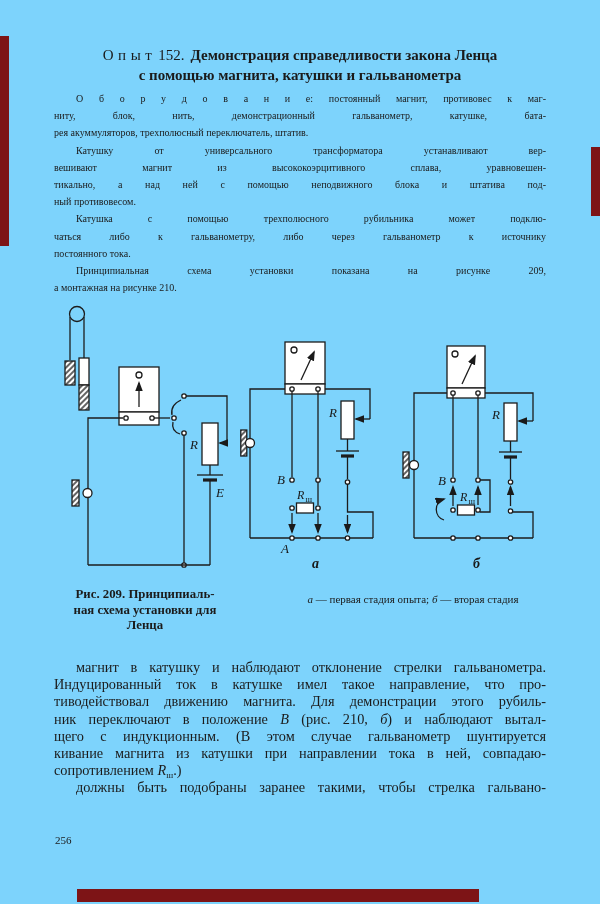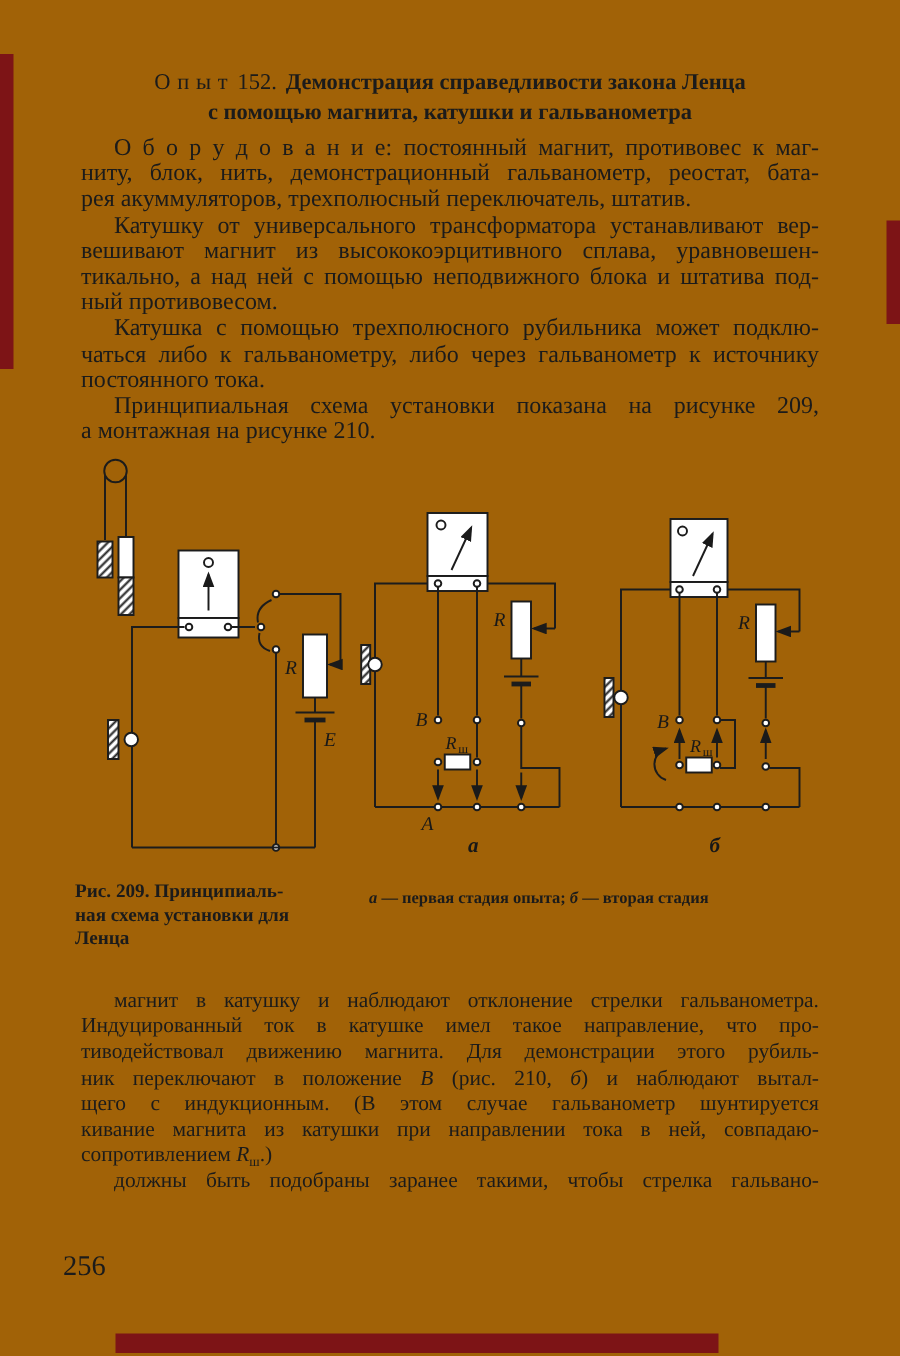--- a/index.html
+++ b/index.html
@@ -1,32 +1,32 @@
 <!DOCTYPE html>
 <html><head>
 <meta charset="utf-8">
 <style>
   html,body{margin:0;padding:0;background:#e8e8e8}
-  .page{position:relative;width:600px;height:904px;background:#a16207;
+  .page{position:relative;width:600px;height:904px;background:#7dd3fc;
         font-family:"Liberation Serif",serif;color:#1b1b1b;overflow:hidden}
   .titleblock{position:absolute;left:54px;top:45px;width:492px;text-align:center;
         font-size:15px;font-weight:700;line-height:20px}
   .title-prefix{font-weight:400;letter-spacing:.30em}
   .title-num{font-weight:400;margin:0 6px 0 2px}
-  .flow{position:absolute;left:54px;top:90px;width:492px;font-size:16px;line-height:17.2px}
+  .flow{position:absolute;left:54px;top:90px;width:492px;font-size:10px;line-height:17.2px}
   .flow2{position:absolute;left:54px;top:659px;width:492px;font-size:14.3px;line-height:17.2px}
   .para .line:first-child{text-indent:22px}
   .line.jl{text-align:justify;text-align-last:justify}
   sub{font-size:9px;vertical-align:-3px;line-height:0}
   .fig{position:absolute}
-  .cap{position:absolute;font-weight:700;font-size:12.8px;line-height:15.5px}
+  .cap{position:absolute;text-align:center;font-weight:700;font-size:12.8px;line-height:15.5px}
   #cap209{left:50px;top:587px;width:190px}
   #cap210{left:246px;top:587px;width:334px}
-  .subcap{font-size:11px;line-height:14px;margin-top:5px;font-weight:700}
-  .pageno{position:absolute;left:42px;top:834px;font-size:19px}
+  .subcap{font-size:11px;line-height:14px;margin-top:5px;font-weight:400}
+  .pageno{position:absolute;left:55px;top:834px;font-size:11px}
   .mark{position:absolute;background:#7d1416}
   svg text{font-family:"Liberation Serif",serif;fill:#181818;stroke:none}
 </style>
 </head>
 <body>
 
 <div class="page">
 
   <div class="mark" style="left:0;top:36px;width:9px;height:210px"></div>
   <div class="mark" style="left:591px;top:147px;width:9px;height:69px"></div>
@@ -35,21 +35,21 @@
   <div class="titleblock">
     <div>
       <span class="title-prefix">Опыт</span><span class="title-num">152.</span><span>Демонстрация  справедливости  закона  Ленца</span>
     </div>
     <div>с помощью магнита,  катушки  и  гальванометра</div>
   </div>
 
   <div class="flow">
     <div class="para">
         <div class="line jl">О б о р у д о в а н и е:  постоянный  магнит,  противовес  к  маг-</div>
-        <div class="line jl">ниту, блок, нить, демонстрационный гальванометр, реостат, бата-</div>
+        <div class="line jl">ниту, блок, нить, демонстрационный гальванометр, катушке, бата-</div>
         <div class="line">рея акуммуляторов, трехполюсный переключатель, штатив.</div>
       </div>
     <div class="para">
         <div class="line jl">Катушку от универсального трансформатора устанавливают вер-</div>
         <div class="line jl">вешивают магнит из высококоэрцитивного сплава, уравновешен-</div>
         <div class="line jl">тикально, а над ней с помощью неподвижного блока и штатива под-</div>
         <div class="line">ный противовесом.</div>
       </div>
     <div class="para">
         <div class="line jl">Катушка с помощью трехполюсного рубильника может подклю-</div>

